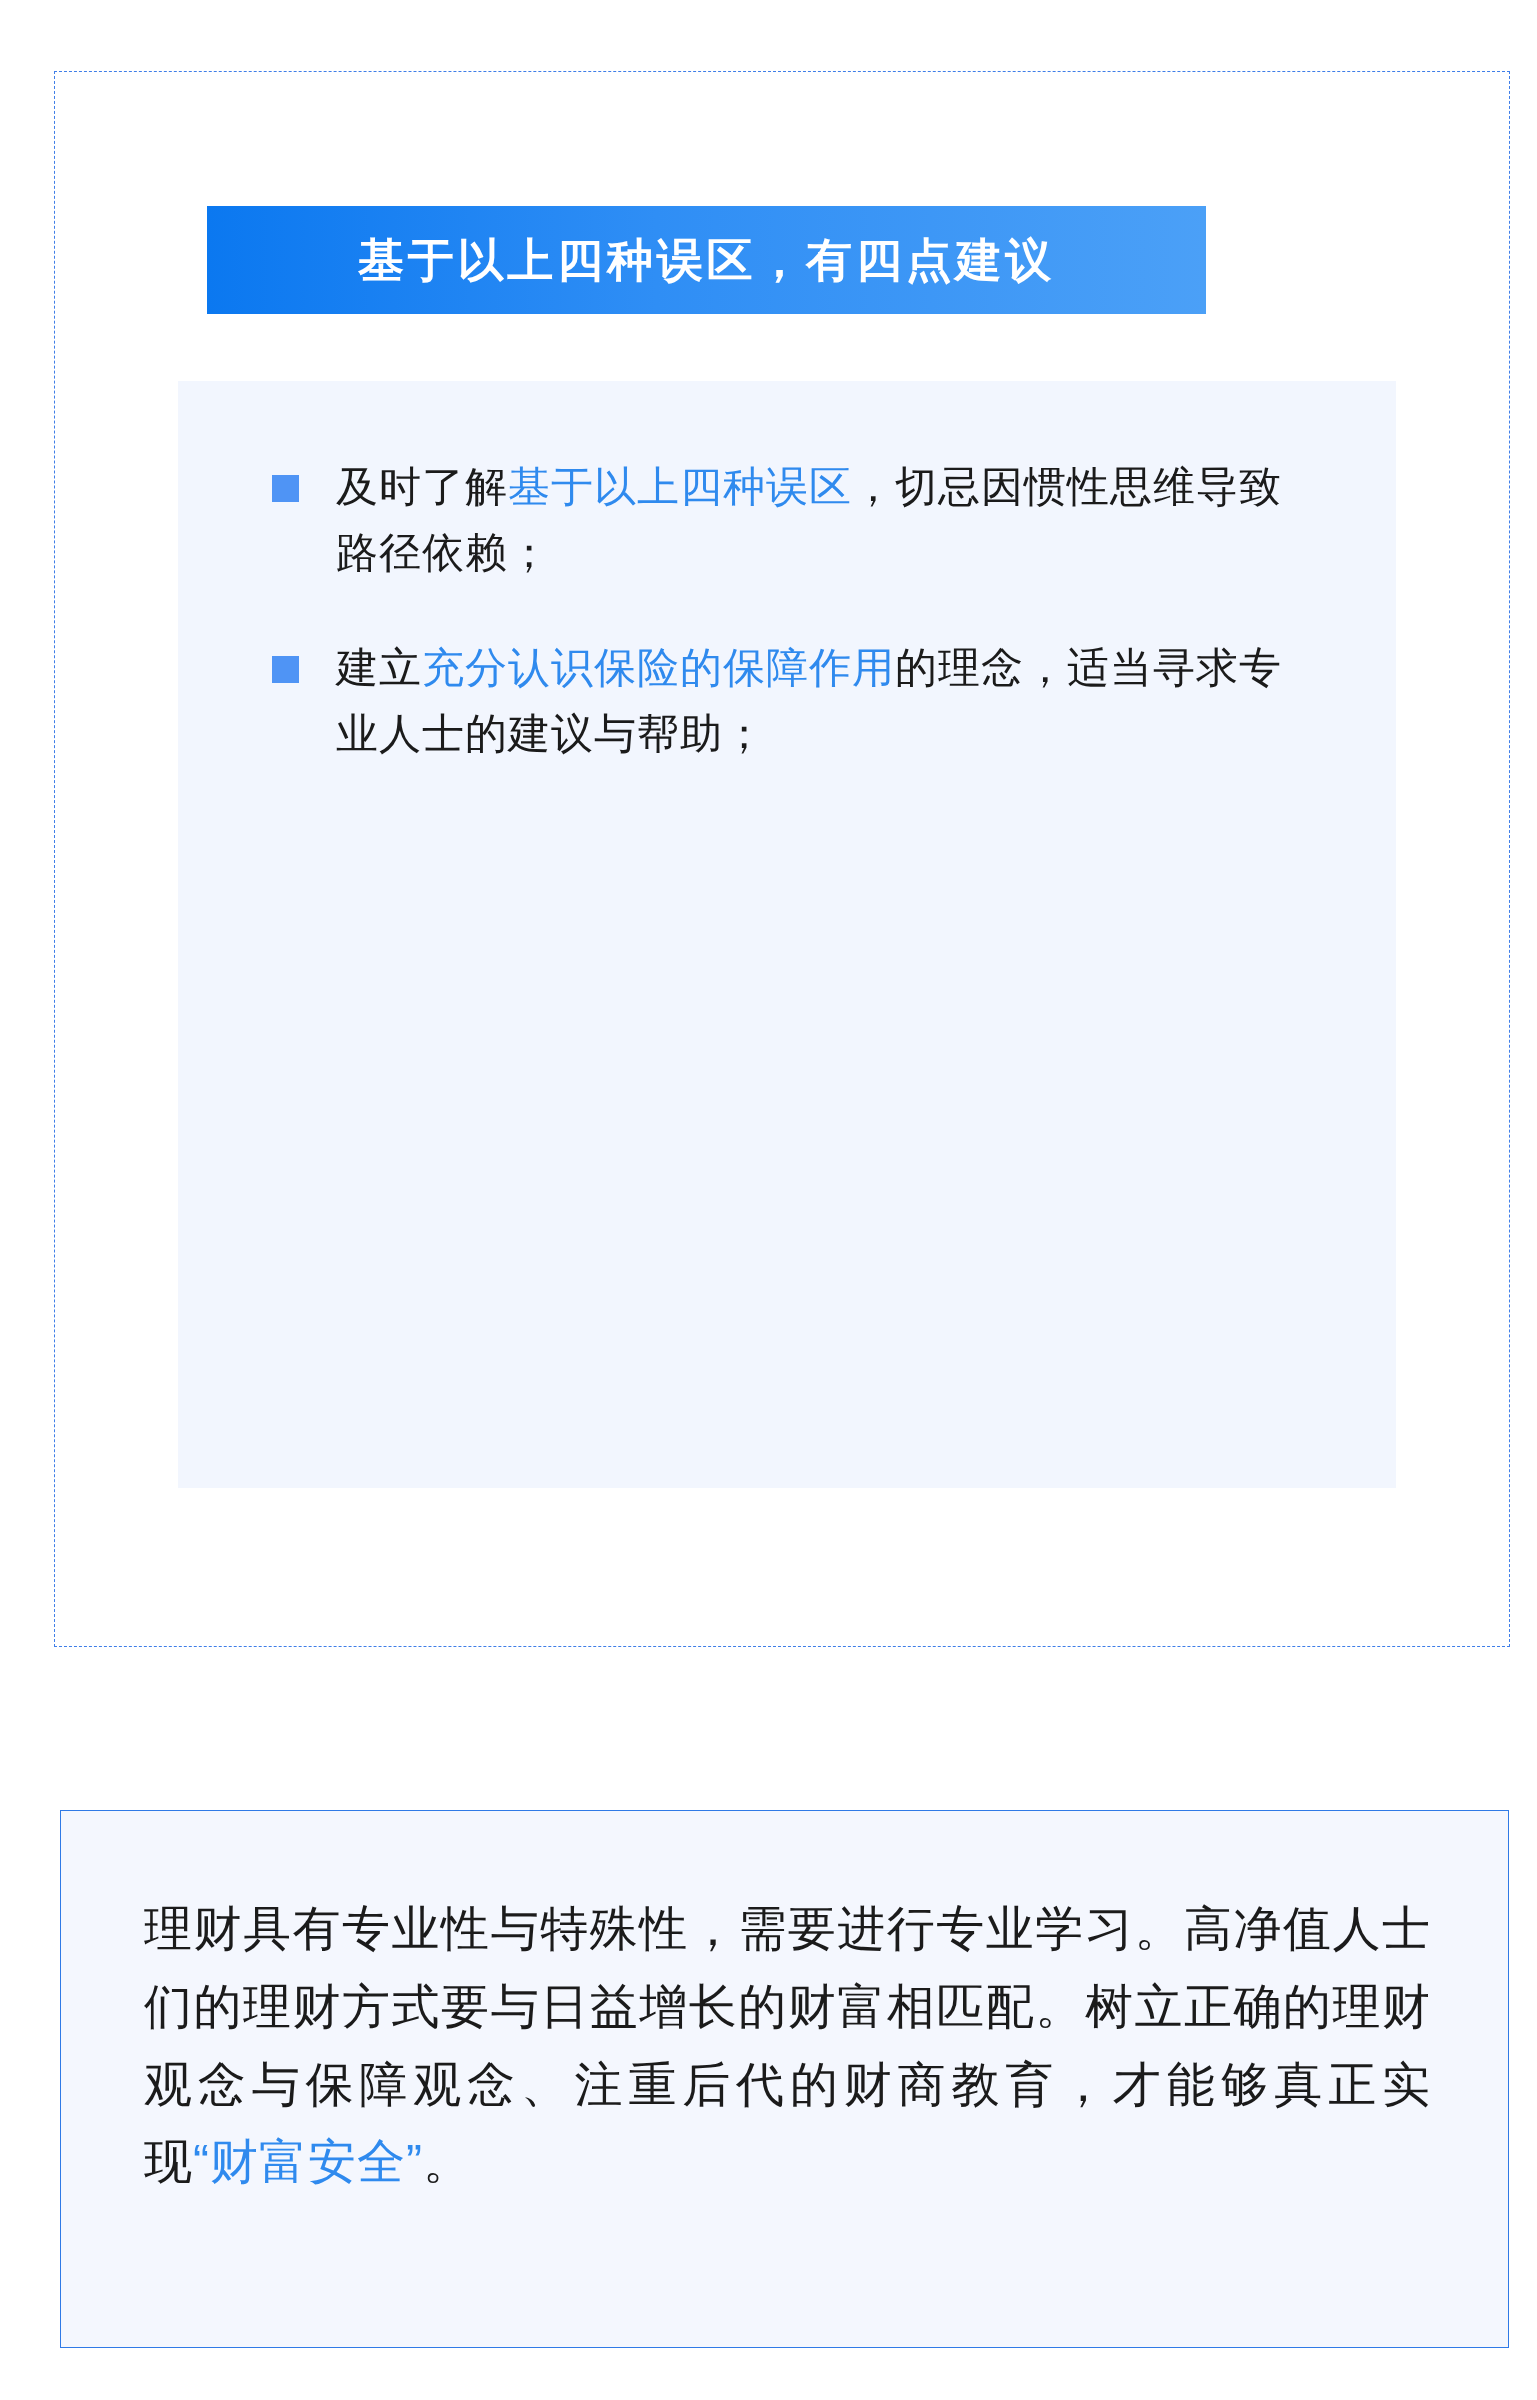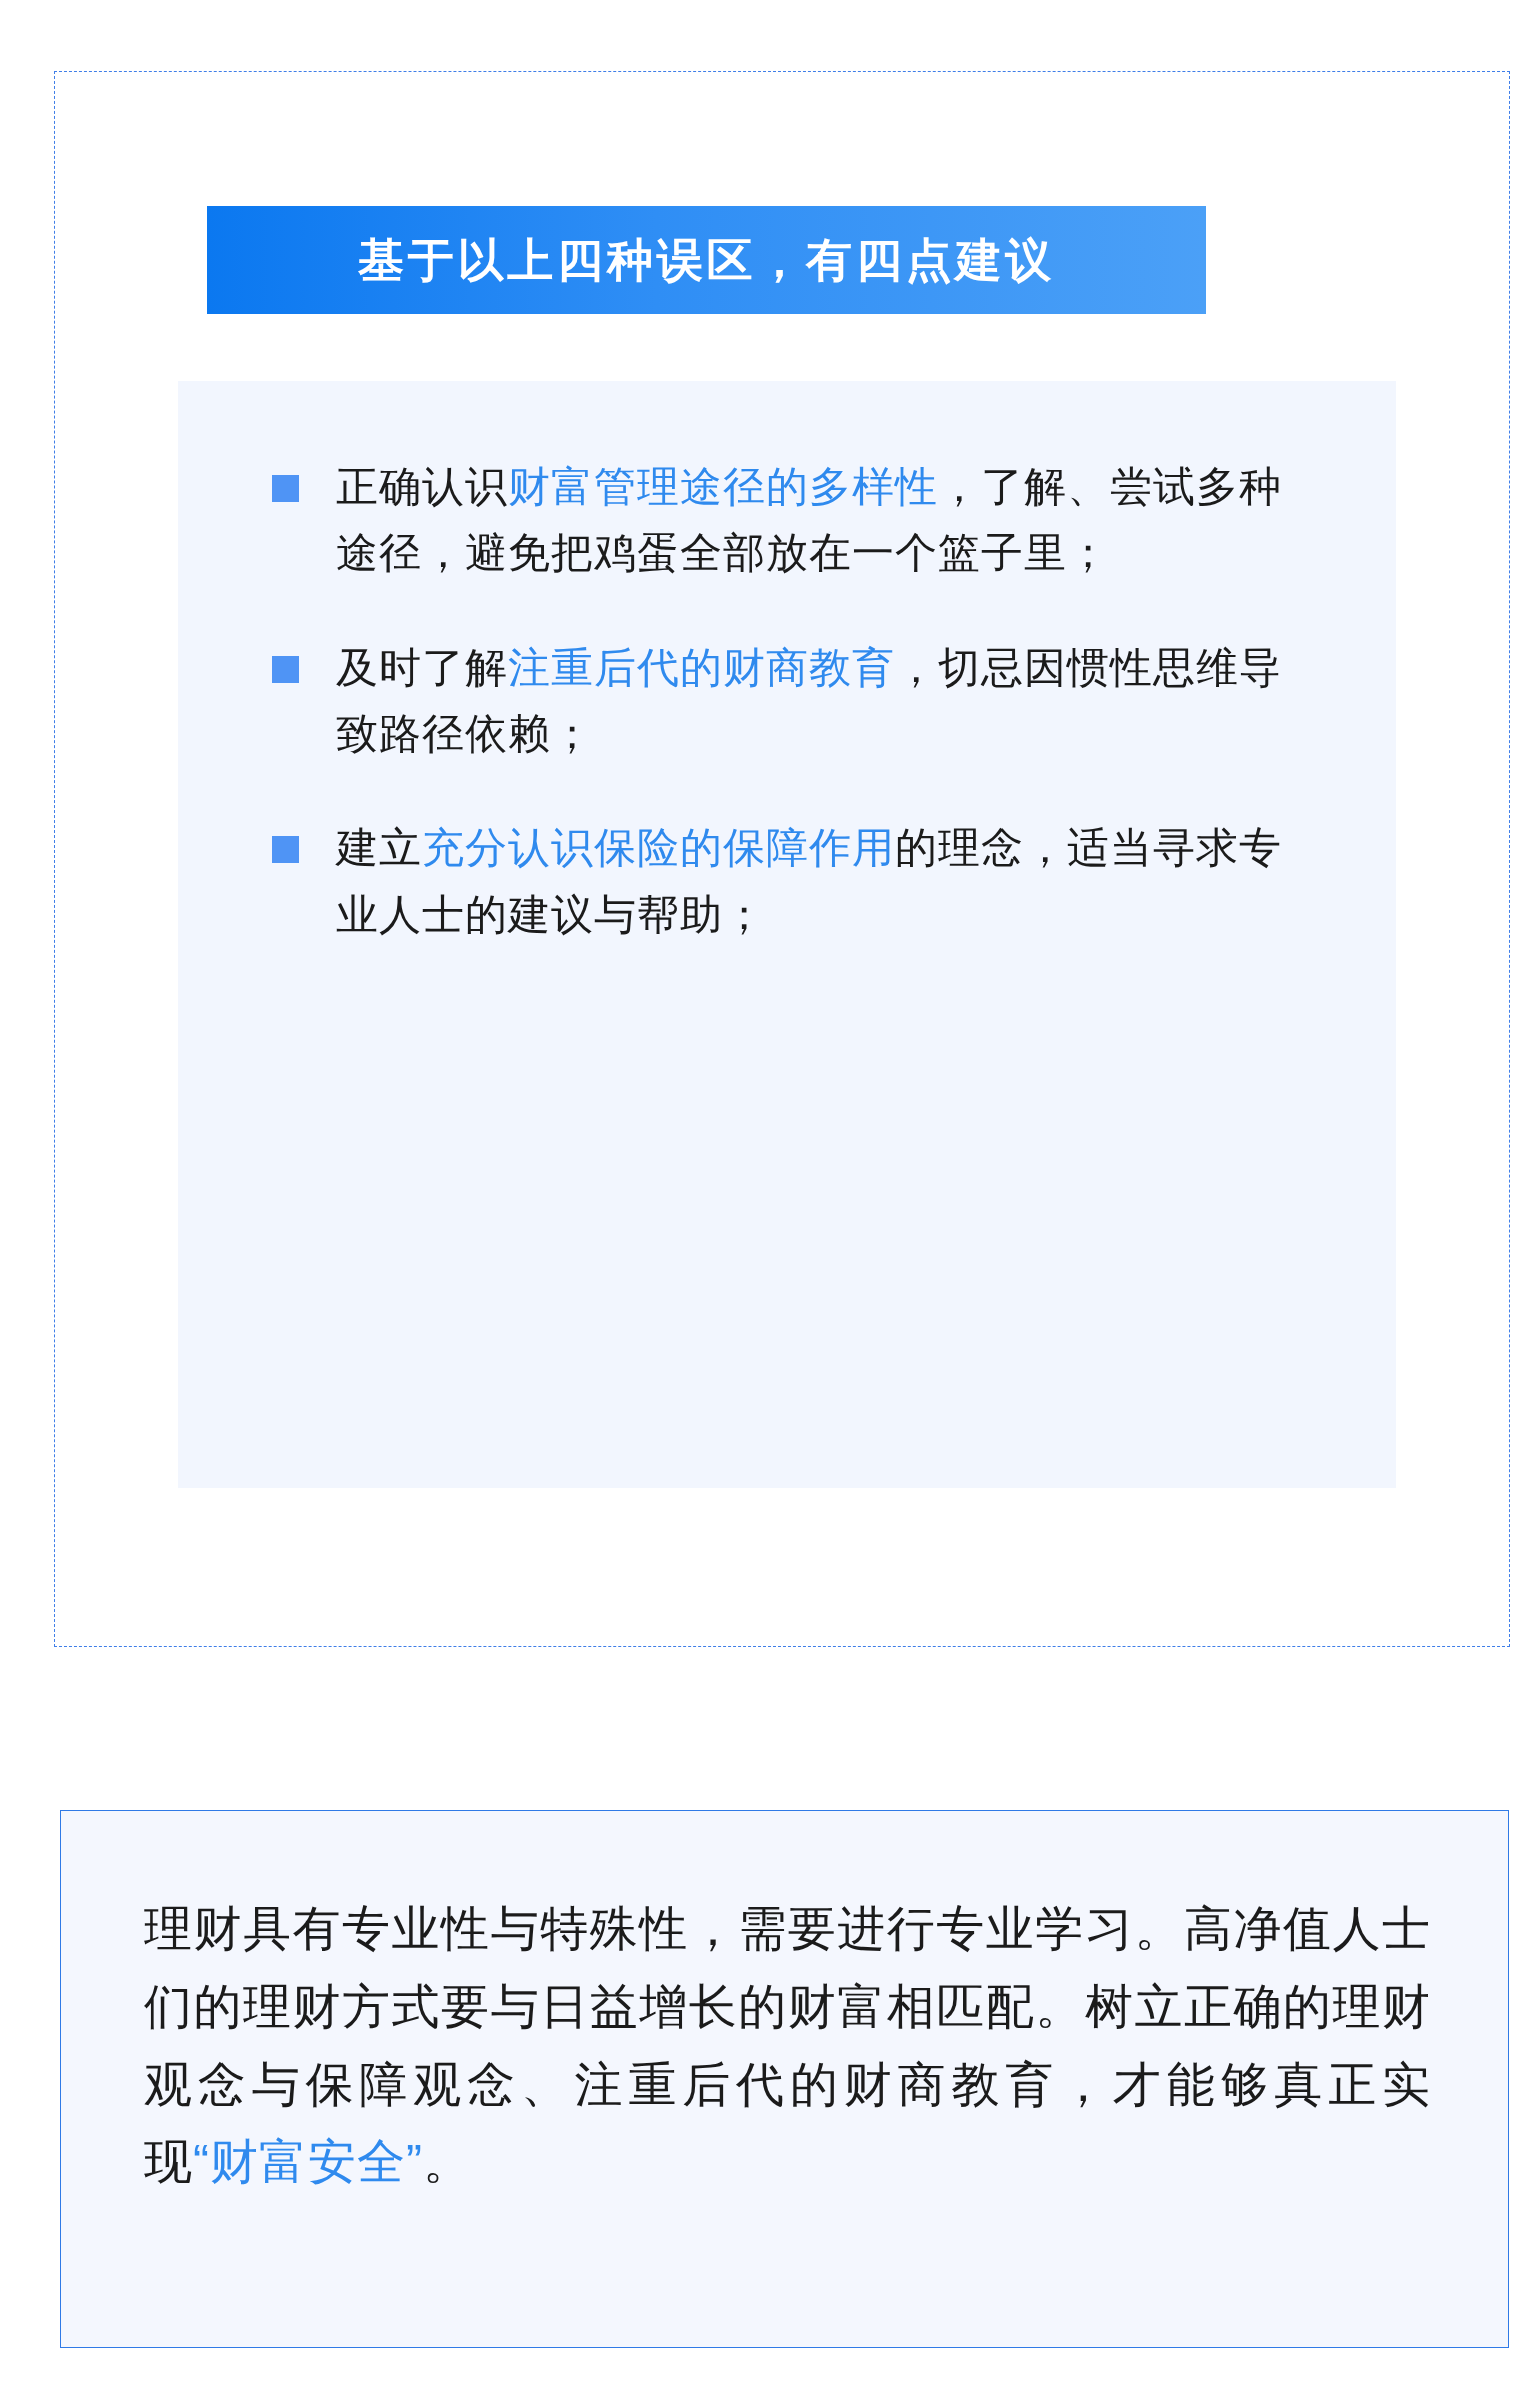--- a/index.html
+++ b/index.html
@@ -125,28 +125,24 @@
 
   <section class="dashed-section">
 
     <div class="title-banner">
       <span class="title-text">基于以上四种误区，有四点建议</span>
     </div>
 
     <div class="advice-panel">
       <div class="advice-list">
 
-        <div class="advice-item">
-          <span class="bullet-square"></span>
-          <div class="advice-text"><span>正确认识</span><span class="hl">财富管理途径的多样性</span><span>，了解、尝试多种途径，避免把鸡蛋全部放在一个篮子里；</span></div>
-        </div>
 
         <div class="advice-item">
           <span class="bullet-square"></span>
-          <div class="advice-text"><span>及时了解</span><span class="hl">注重后代的财商教育</span><span>，切忌因惯性思维导致路径依赖；</span></div>
+          <div class="advice-text"><span>及时了解</span><span class="hl">基于以上四种误区</span><span>，切忌因惯性思维导致路径依赖；</span></div>
         </div>
 
         <div class="advice-item">
           <span class="bullet-square"></span>
           <div class="advice-text"><span>建立</span><span class="hl">充分认识保险的保障作用</span><span>的理念，适当寻求专业人士的建议与帮助；</span></div>
         </div>
 
 
       </div>
     </div>

